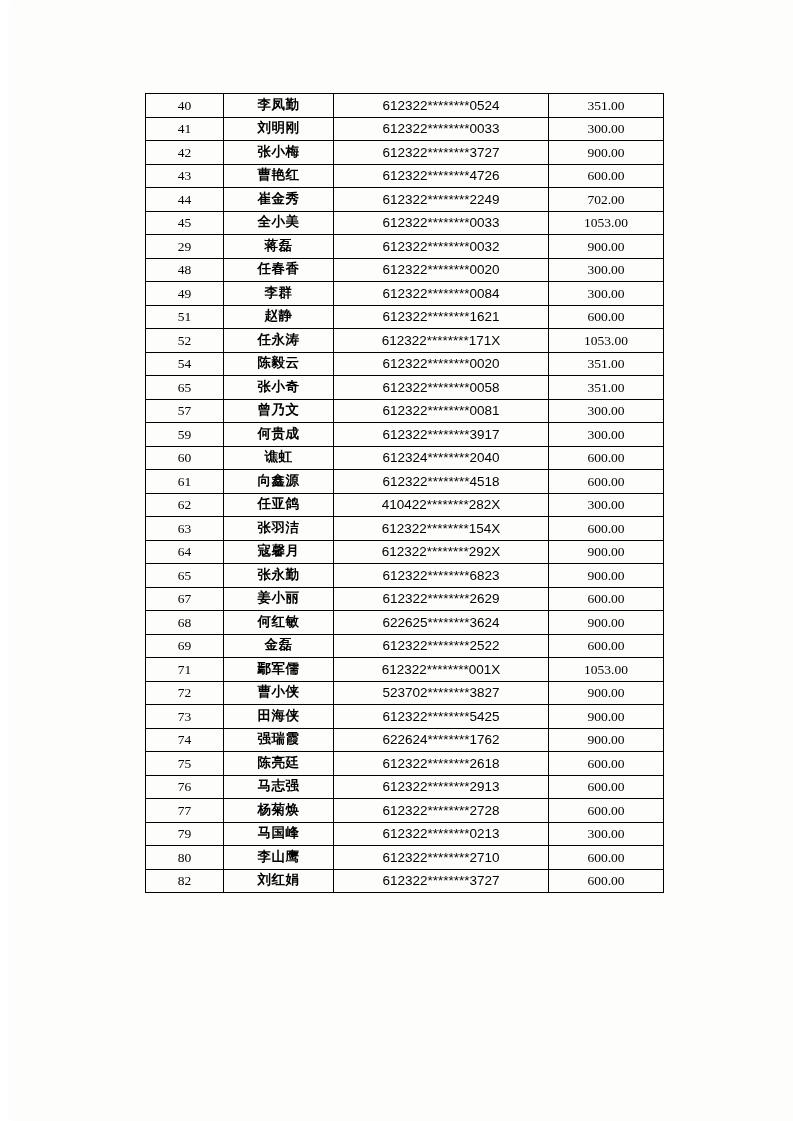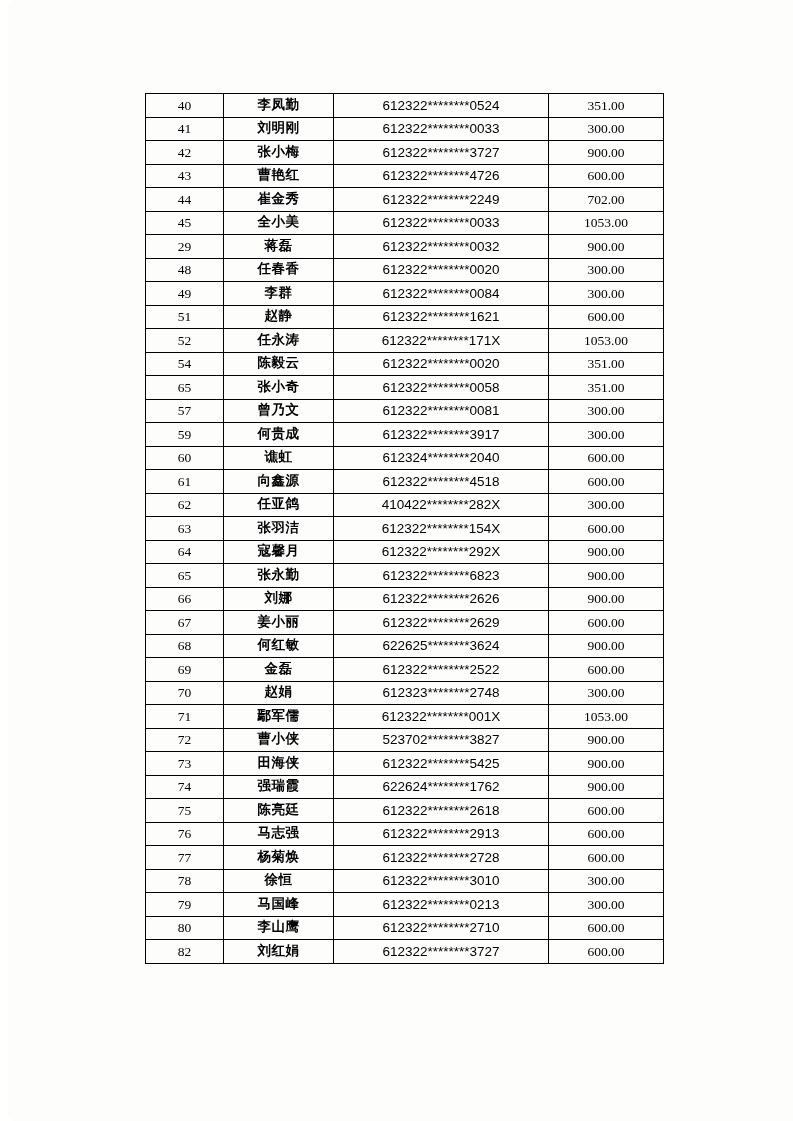--- a/index.html
+++ b/index.html
@@ -204,48 +204,36 @@
             <td class="id-cell">612322********292X</td>
             <td class="amount-cell">900.00</td>
           </tr>
           <tr>
             <td class="index-cell">65</td>
             <td class="name-cell">张永勤</td>
             <td class="id-cell">612322********6823</td>
             <td class="amount-cell">900.00</td>
           </tr>
           <tr>
-            <td class="index-cell">66</td>
-            <td class="name-cell">刘娜</td>
-            <td class="id-cell">612322********2626</td>
-            <td class="amount-cell">900.00</td>
-          </tr>
-          <tr>
             <td class="index-cell">67</td>
             <td class="name-cell">姜小丽</td>
             <td class="id-cell">612322********2629</td>
             <td class="amount-cell">600.00</td>
           </tr>
           <tr>
             <td class="index-cell">68</td>
             <td class="name-cell">何红敏</td>
             <td class="id-cell">622625********3624</td>
             <td class="amount-cell">900.00</td>
           </tr>
           <tr>
             <td class="index-cell">69</td>
             <td class="name-cell">金磊</td>
             <td class="id-cell">612322********2522</td>
             <td class="amount-cell">600.00</td>
-          </tr>
-          <tr>
-            <td class="index-cell">70</td>
-            <td class="name-cell">赵娟</td>
-            <td class="id-cell">612323********2748</td>
-            <td class="amount-cell">300.00</td>
           </tr>
           <tr>
             <td class="index-cell">71</td>
             <td class="name-cell">鄢军儒</td>
             <td class="id-cell">612322********001X</td>
             <td class="amount-cell">1053.00</td>
           </tr>
           <tr>
             <td class="index-cell">72</td>
             <td class="name-cell">曹小侠</td>
@@ -274,26 +262,20 @@
             <td class="index-cell">76</td>
             <td class="name-cell">马志强</td>
             <td class="id-cell">612322********2913</td>
             <td class="amount-cell">600.00</td>
           </tr>
           <tr>
             <td class="index-cell">77</td>
             <td class="name-cell">杨菊焕</td>
             <td class="id-cell">612322********2728</td>
             <td class="amount-cell">600.00</td>
-          </tr>
-          <tr>
-            <td class="index-cell">78</td>
-            <td class="name-cell">徐恒</td>
-            <td class="id-cell">612322********3010</td>
-            <td class="amount-cell">300.00</td>
           </tr>
           <tr>
             <td class="index-cell">79</td>
             <td class="name-cell">马国峰</td>
             <td class="id-cell">612322********0213</td>
             <td class="amount-cell">300.00</td>
           </tr>
           <tr>
             <td class="index-cell">80</td>
             <td class="name-cell">李山鹰</td>

